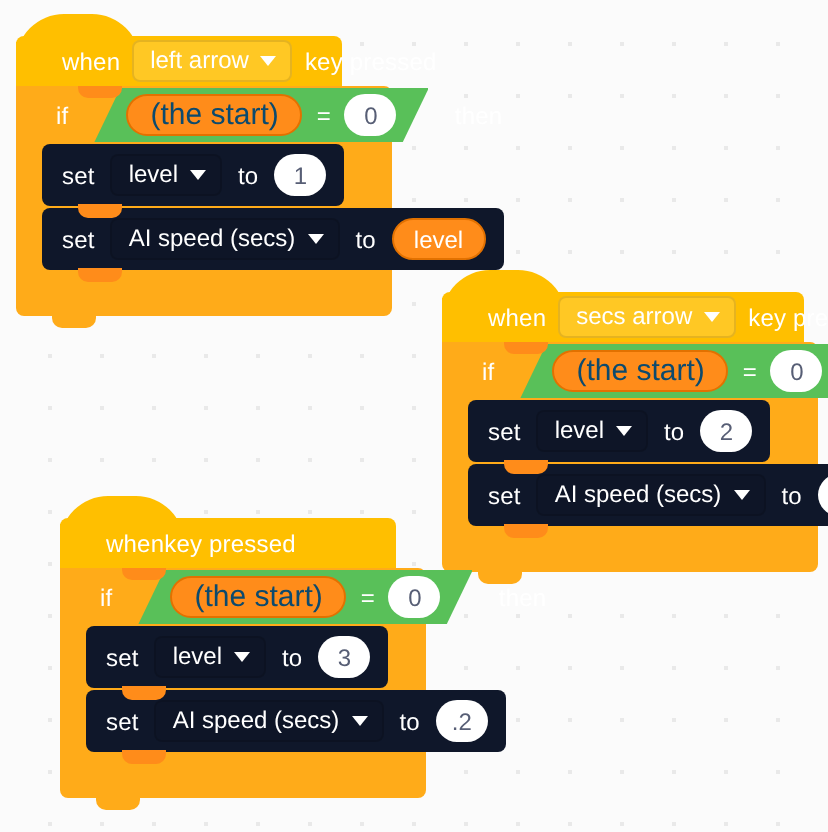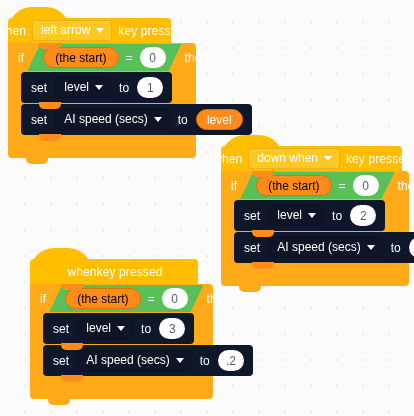--- a/index.html
+++ b/index.html
@@ -24,23 +24,22 @@
     position: absolute;
   }
 
   .hat {
     position: relative;
     background: #ffbf00;
     border-radius: 4px 4px 0 0;
     height: 25px;
     display: flex;
     align-items: center;
-    padding: 0 8px 0 10px;
-    box-sizing: border-box;
-    justify-content: center;
+    padding: 0 8px 0 23px;
+    box-sizing: border-box;
   }
   
   .hat::before {
     content: "";
     position: absolute;
     left: 0;
     top: -11px;
     width: 62px;
     height: 24px;
     background: #ffbf00;
@@ -59,22 +58,22 @@
 
   .c-block {
     position: relative;
     background: #ffab19;
     border-radius: 0 4px 4px 4px;
   }
   .c-head {
     height: 29px;
     display: flex;
     align-items: center;
-    padding-left: 10px;
-    gap: 3px;
+    padding-left: 20px;
+    gap: 13px;
   }
   .c-body {
     padding-left: 13px;
   }
   .c-foot {
     height: 22px;
     position: relative;
   }
   
   .foot-notch {
@@ -212,22 +211,22 @@
     background: #ff8c1a;
     border: 1px solid #e27100;
     border-radius: 999px;
     height: 21px;
     display: inline-flex;
     align-items: center;
     padding: 0 11px;
     box-sizing: border-box;
   }
   .bool-hex .round-var span {
-    color: #000000;
-    font-size: 12px;
+    color: #0c4a6e;
+    font-size: 15px;
     line-height: 1;
     white-space: nowrap;
   }
   .eq {
     color: #ffffff;
     font-size: 12px;
     line-height: 1;
   }
 </style>
 </head>
@@ -293,21 +292,21 @@
       <span class="foot-notch"></span>
     </div>
   </div>
 </div>
 
 <div class="stack" style="left:221px; top:146px;">
 
   <div class="hat" style="width:181px;">
     <span class="lbl">when</span>
     <span class="dropdown on-hat" style="margin:0 6px;">
-      <span class="dtxt">down when</span>
+      <span class="dtxt">secs arrow</span>
       <span class="caret"></span>
     </span>
     <span class="lbl">key pressed</span>
   </div>
 
   <div class="c-block" style="width:188px;">
     <div class="c-head">
       <span class="lbl">if</span>
       <span class="bool-hex">
         <span class="round-var">

